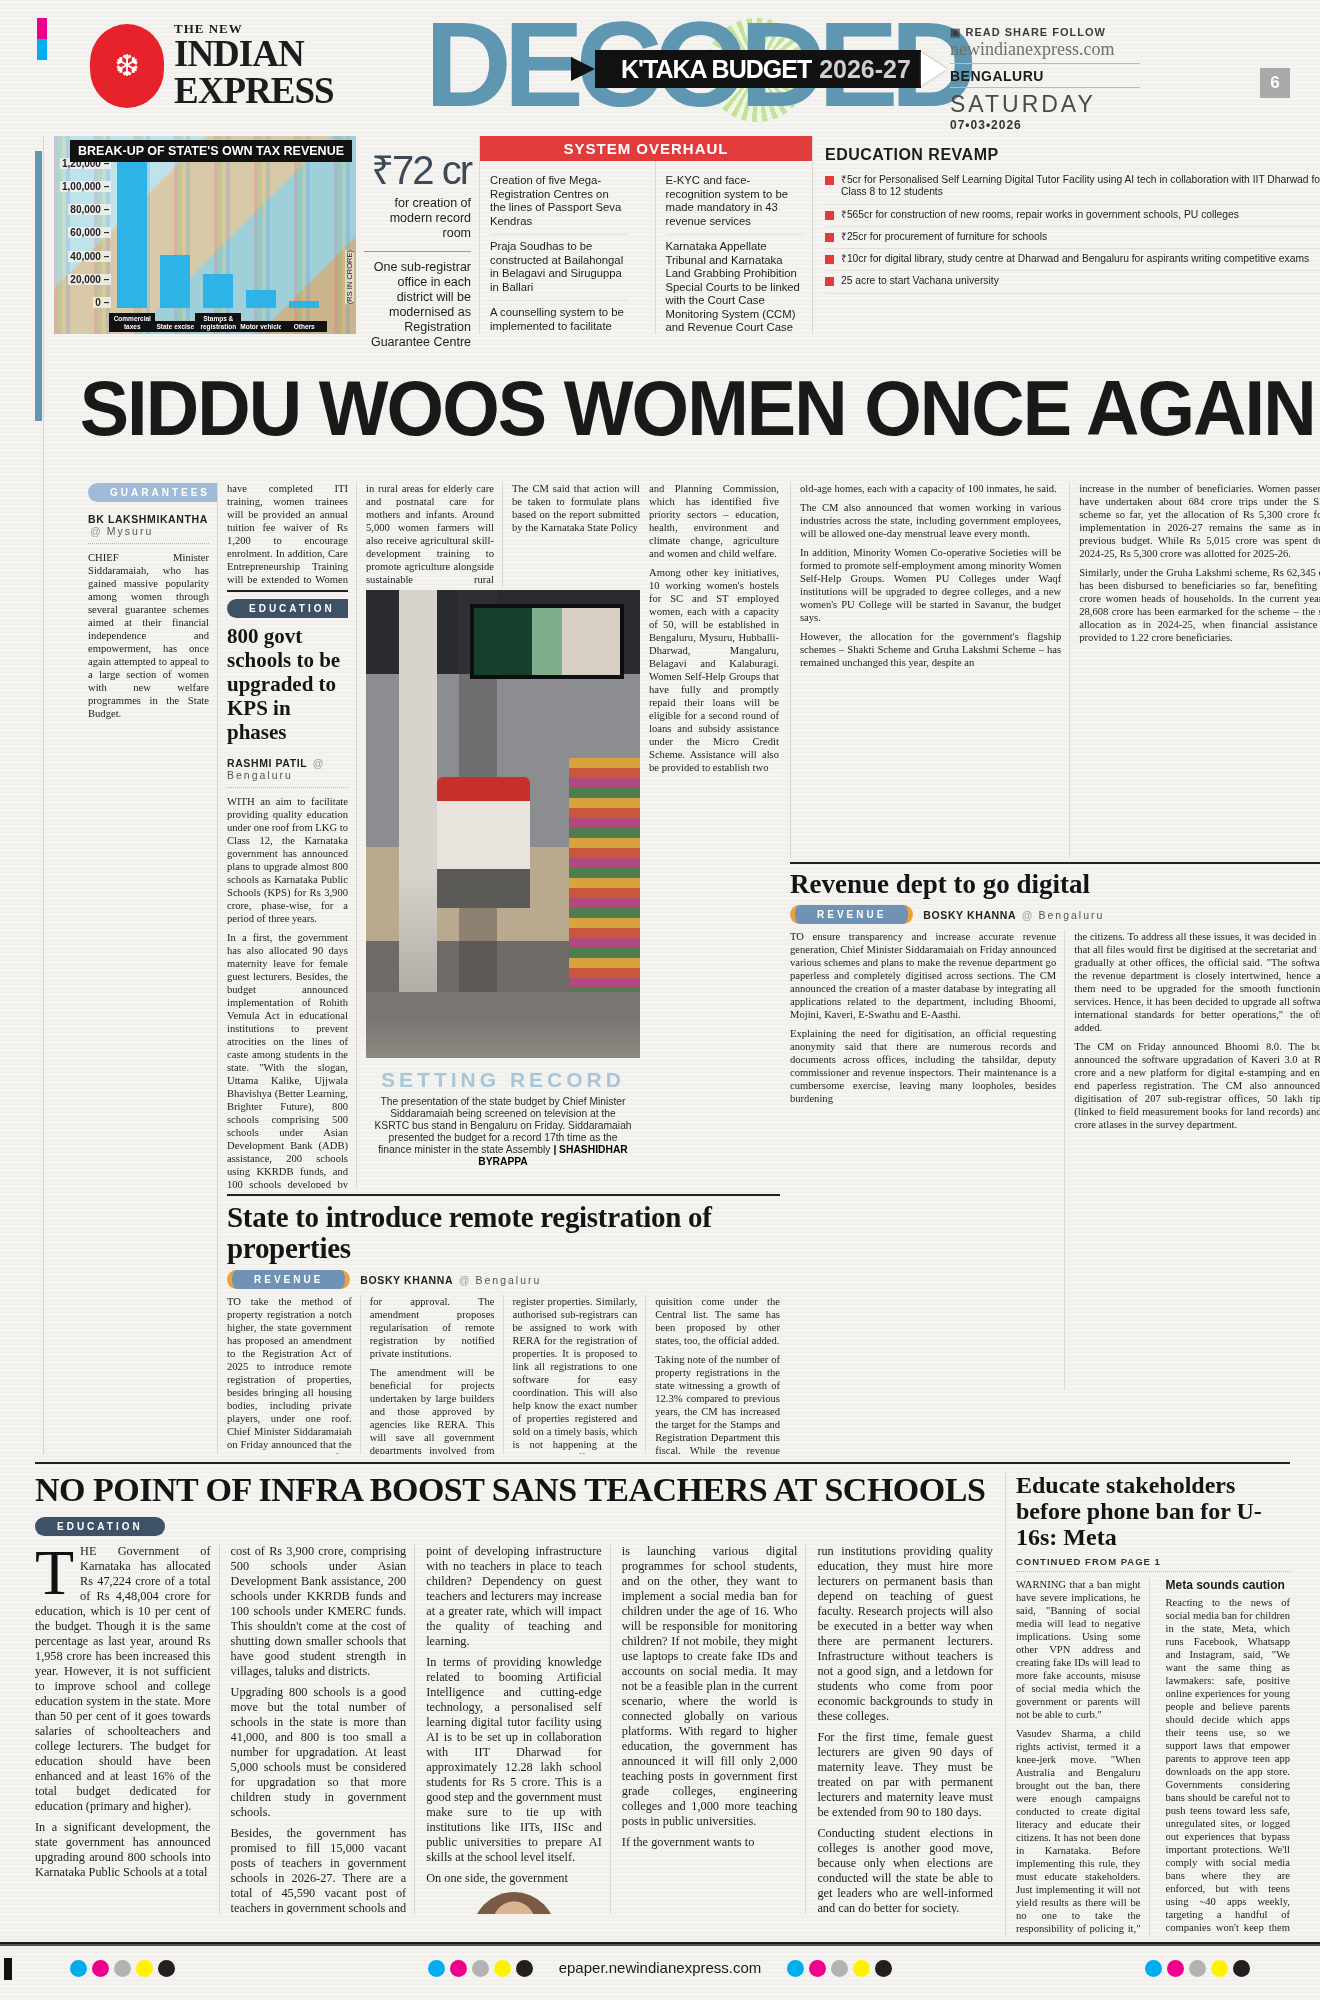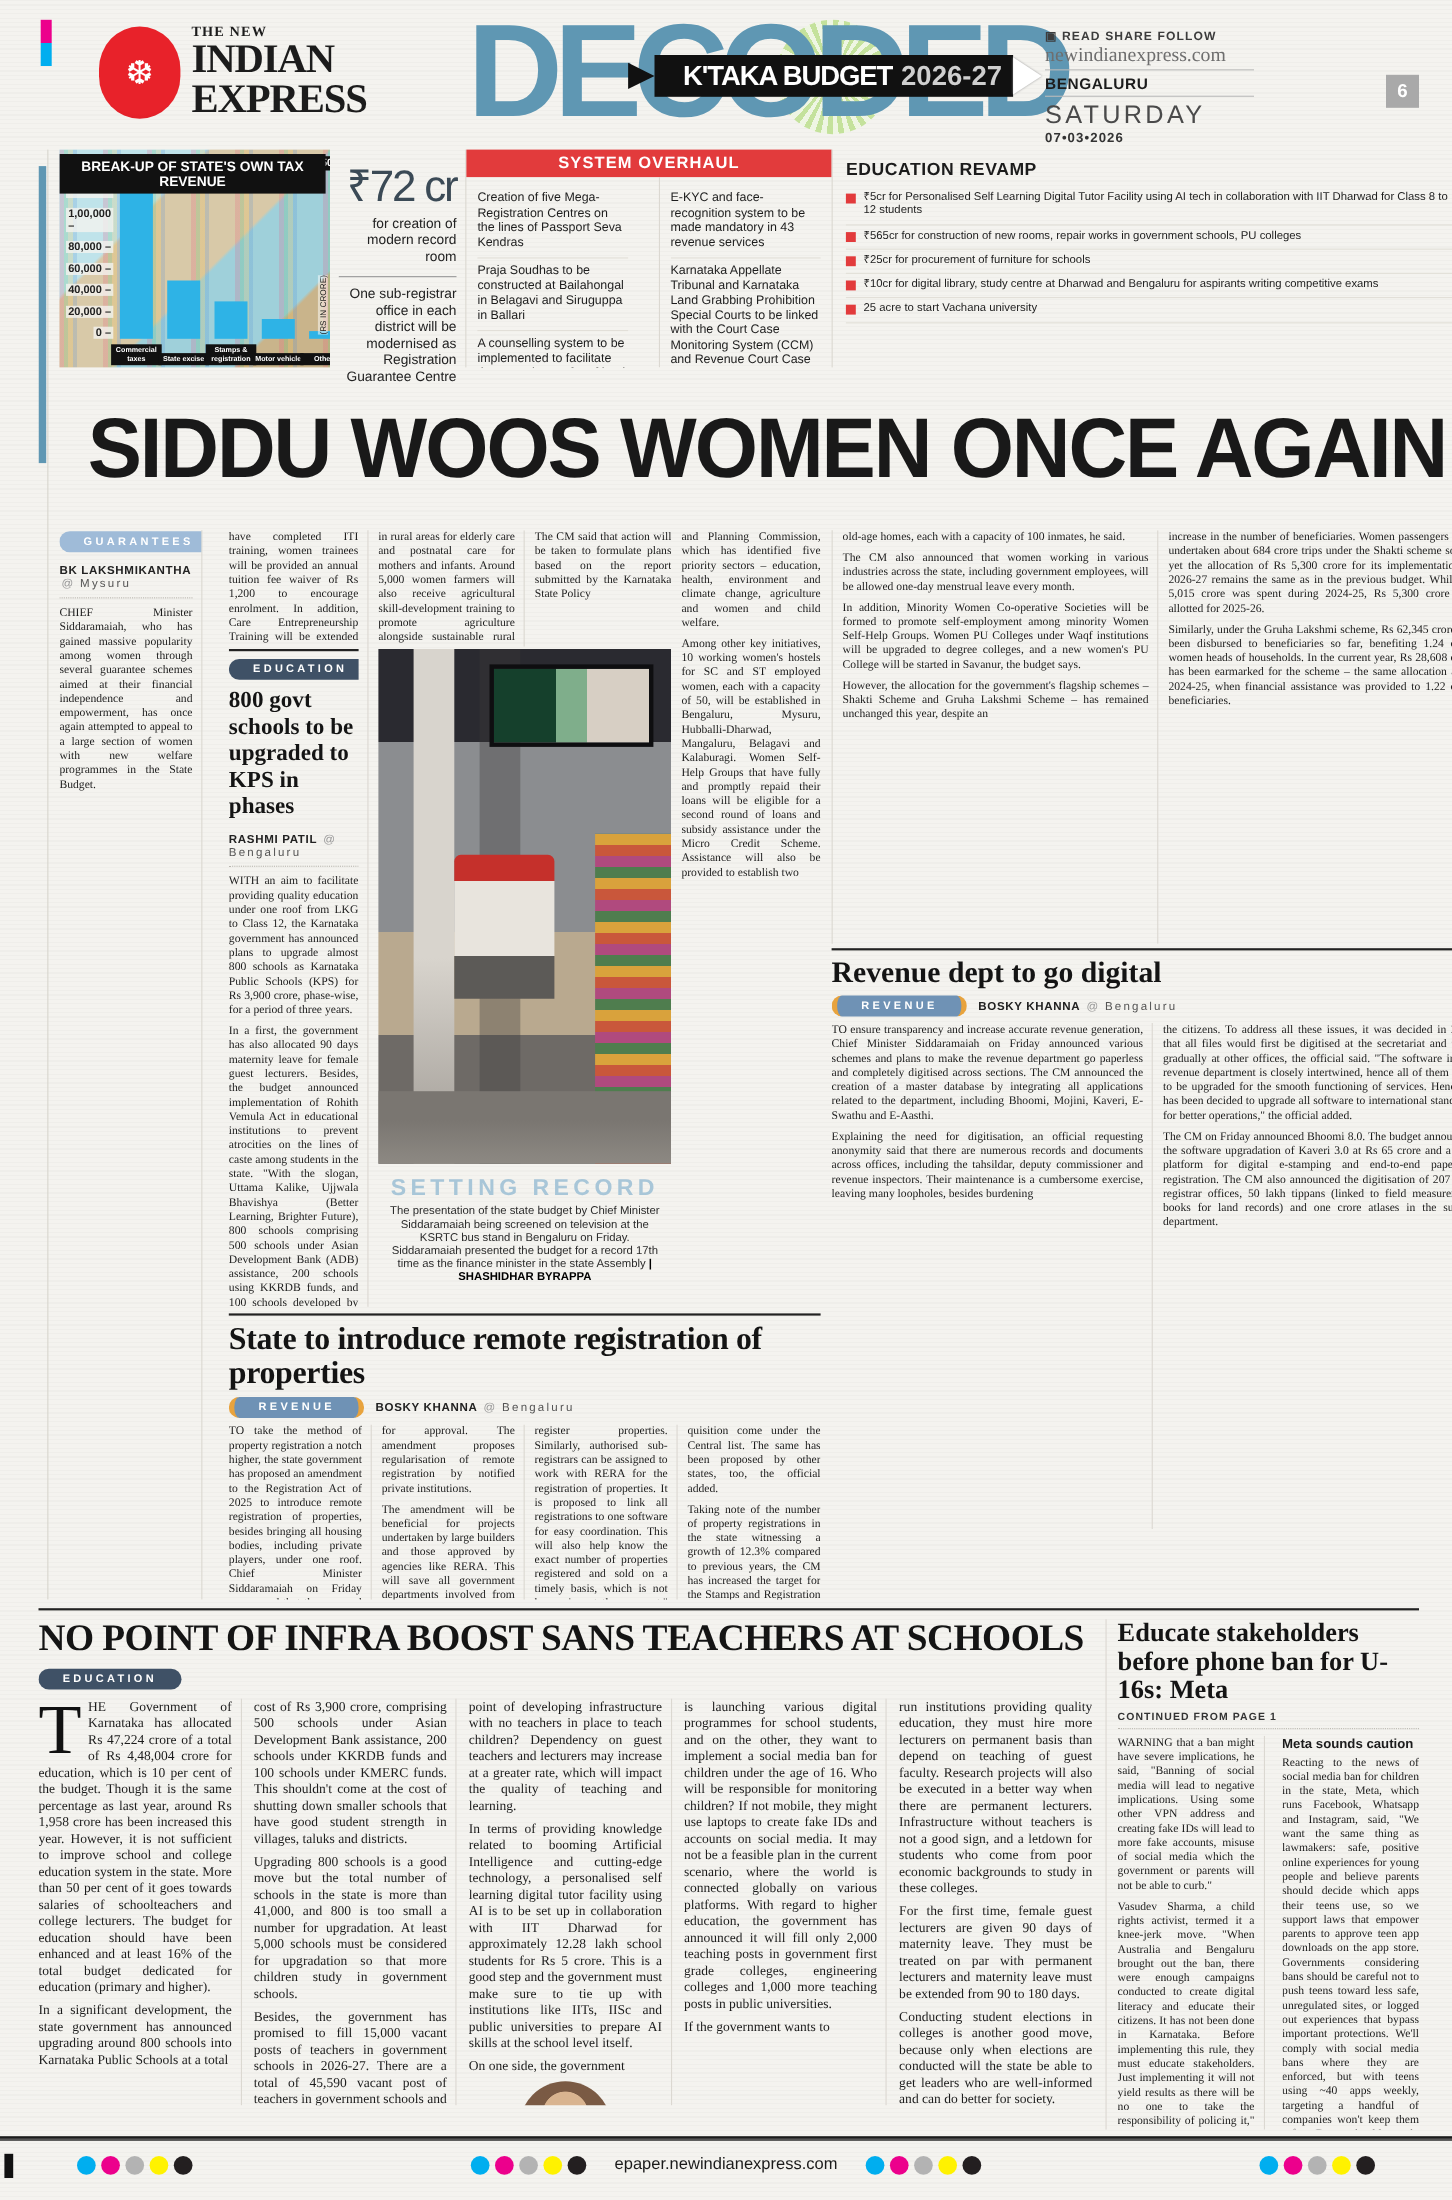--- a/index.html
+++ b/index.html
@@ -57,21 +57,21 @@
   .lr-sidebar { position:absolute; left:0; top:15px; width:7px; height:270px; background:#5f97b3; }
   .health-inner { padding-left:16px; }
   .health-badge-row { text-align:center; margin:4px 0 8px; }
   .health-headline { font-size:33px; line-height:36px; text-align:center; letter-spacing:-.5px; margin-bottom:12px; }
   .health-sec h3 { font-family:"Liberation Sans",sans-serif; font-size:12.5px; font-weight:bold; margin:9px 0 4px; }
   .health-sec p, .health-lede p { font-size:11px; line-height:13.4px; text-align:justify; margin-bottom:5px; }
 
   
   .main { flex:1; display:flex; flex-direction:column; position:relative; }
   .rowA { height:198px; display:flex; gap:0; }
-  .chart-box { width:246px; position:relative; background:linear-gradient(135deg,#bfe3ea 0 30%, #d8c9a8 31% 55%, #9fd0da 56% 80%, #c9b48b 81% 100%); overflow:hidden;padding-left:43px; }
+  .chart-box { width:302px; position:relative; background:linear-gradient(135deg,#bfe3ea 0 30%, #d8c9a8 31% 55%, #9fd0da 56% 80%, #c9b48b 81% 100%); overflow:hidden;padding-left:43px; }
   .chart-collage { position:absolute; inset:0; background:
      repeating-linear-gradient(90deg, rgba(233,78,119,.55) 0 4px, rgba(84,183,94,.55) 4px 8px, rgba(246,190,66,.55) 8px 12px, rgba(73,134,210,.55) 12px 16px, transparent 16px 40px); opacity:.35; }
   .chart-title { position:absolute; right:4px; top:4px; background:#111; color:#fff; font-family:"Liberation Sans",sans-serif; font-weight:900; font-size:12.5px; line-height:14px; text-align:center; padding:4px 8px; z-index:5; }
   .chart-plot { position:absolute; left:6px; bottom:26px; display:flex; align-items:flex-end; gap:6px; z-index:4; }
   .yticks { display:flex; flex-direction:column; justify-content:space-between; height:150px; align-items:flex-end; }
   .ytick { font-family:"Liberation Sans",sans-serif; font-size:10px; font-weight:bold; color:#222; background:rgba(244,243,239,.8); padding:0 2px; }
   .bars { display:flex; align-items:flex-end; gap:13px; height:150px; }
   .barwrap { position:relative; width:30px; display:flex; flex-direction:column; align-items:center; justify-content:flex-end; height:150px; }
   .barval { position:absolute; top:-16px; background:#111; color:#fff; font-family:"Liberation Sans",sans-serif; font-weight:bold; font-size:9.5px; padding:1px 3px; white-space:nowrap; z-index:6; }
   .bar { width:30px; background:#2eb3e6; }
@@ -92,21 +92,21 @@
   .revamp-title { font-family:"Liberation Sans",sans-serif; font-weight:900; font-size:16px; letter-spacing:.5px; margin-bottom:6px; }
   .ritem { font-family:"Liberation Sans",sans-serif; font-size:10.3px; line-height:12.3px; color:#1d1d1d; padding:4px 0 5px; border-bottom:1px solid #e2dfd8; position:relative; padding-left:16px; }
   .ritem::before { content:""; position:absolute; left:0; top:6px; width:9px; height:9px; background:#e23b3c; }
 
   
   .siddu { height:148px; display:flex; align-items:center; justify-content:center; }
   .siddu h1 { font-family:"Liberation Sans",sans-serif; font-weight:900; font-size:77px; letter-spacing:-2px; transform:scaleX(.96); color:#191919; white-space:nowrap; }
 
   
   .rowC { flex:1; display:flex; gap:10px; min-height:0; }
-  .left-sub { width:692px; display:flex; gap:24px; }
+  .left-sub { width:692px; display:flex; gap:9px;margin-left:34px; }
   .gcol1 { width:130px; overflow:hidden; }
   .rest { flex:1; display:flex; flex-direction:column; min-width:0; }
   .rest-top { display:flex; gap:9px; height:706px; }
   .col2stack { width:130px; overflow:hidden; display:flex; flex-direction:column; }
   .g2txt { height:104px; overflow:hidden; }
   .edu-block { flex:1; overflow:hidden; border-top:2px solid #222; margin-top:4px; padding-top:6px; }
   .edu-badge-row { margin-bottom:6px; }
   .edu-headline { font-size:21px; line-height:24px; margin:2px 0 8px; }
   .photozone { width:274px; display:flex; flex-direction:column; }
   .minirow { display:flex; gap:9px; height:106px; overflow:hidden; }

